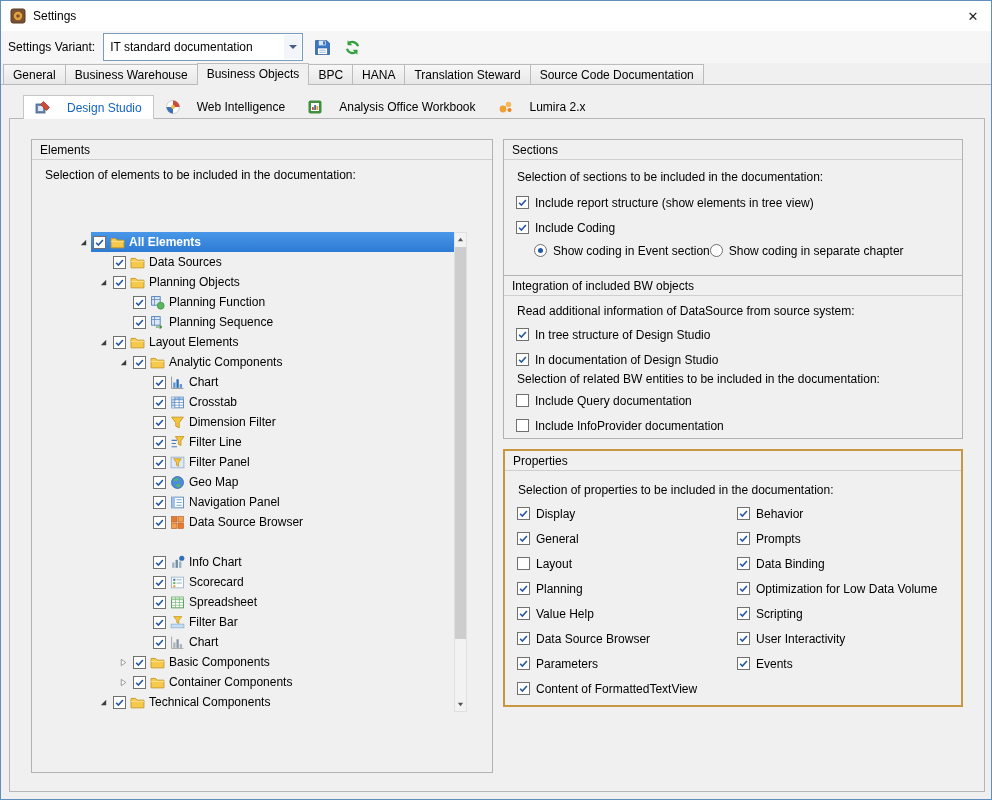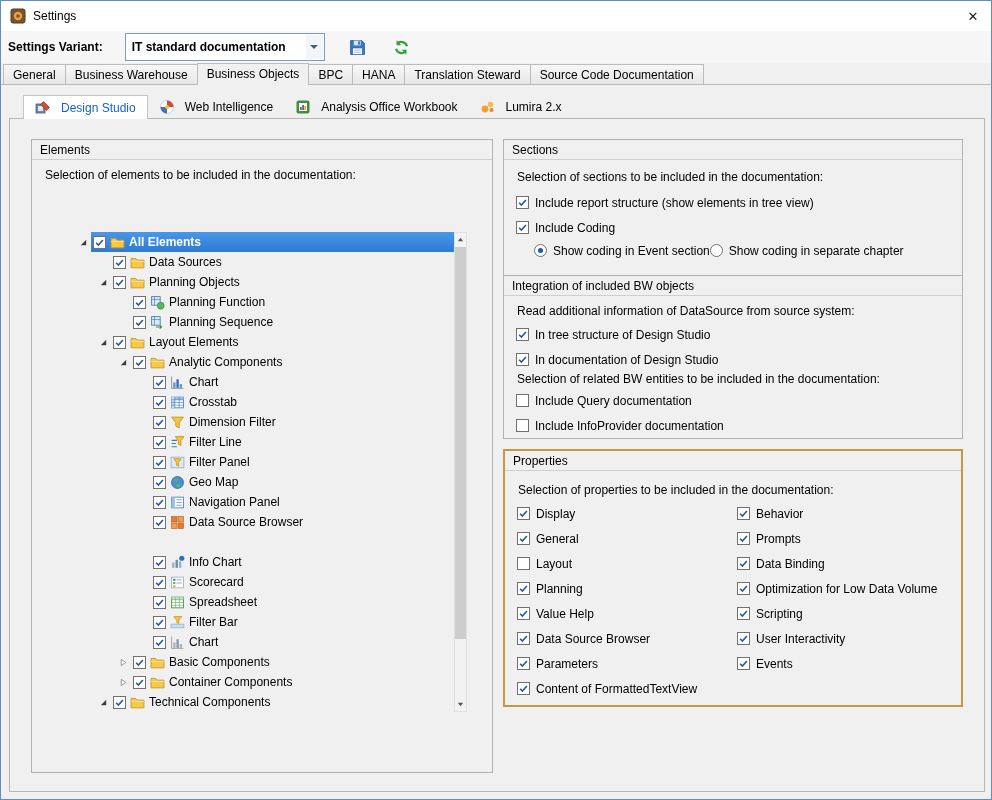--- a/index.html
+++ b/index.html
@@ -11,21 +11,21 @@
   
   .titlebar { height:30px; background:#fff; display:flex; align-items:center;
     padding-left:9px; gap:7px; }
   .app-icon svg { width:16px; height:16px; display:block; }
   .win-title { font-size:12px; }
   .close-btn { margin-left:auto; width:36px; height:30px; display:flex;
     align-items:center; justify-content:center; font-size:13px; color:#222; cursor:default; }
 
   
   .variant-row { height:32px; display:flex; align-items:center; padding-left:7px;
-    gap:22px; background:#f6f6f6;font-weight:bold; }
+    gap:8px; background:#f6f6f6; }
   .combo { width:200px; height:28px; background:#fff; border:1px solid #7a9cbd;
     display:flex; align-items:center; position:relative; padding-left:6px; }
   .combo-text { white-space:nowrap; overflow:hidden; }
   .combo-btn { position:absolute; right:1px; top:1px; bottom:1px; width:17px;
     display:flex; align-items:center; justify-content:center; background:#f2f6fa; }
   .caret { width:0; height:0; border-left:4px solid transparent;
     border-right:4px solid transparent; border-top:4px solid #44607e; }
   .tool-btn { width:22px; height:22px; display:inline-flex; align-items:center;
     justify-content:center; }
   .tool-btn svg { width:17px; height:17px; }
@@ -37,21 +37,21 @@
     background:linear-gradient(#f7f7f7,#e7e7e7); margin-right:-1px; white-space:nowrap; }
   .mtab.active { height:22px; background:#f0f0f0; position:relative; z-index:2;
     margin-bottom:-1px; padding-bottom:5px; }
 
   
   .content { position:relative; height:714px; background:#f0f0f0; }
   .pane { position:absolute; left:8px; top:33px; width:976px; height:674px;
     border:1px solid #b6b6b6; background:#f0f0f0; }
   .subtabs { position:absolute; left:22px; top:10px; height:24px; display:flex;
     z-index:3; }
-  .stab { display:flex; align-items:center; gap:10px; padding:0 11px; height:24px; }
+  .stab { display:flex; align-items:center; gap:16px; padding:0 11px; height:24px; }
   .stab-icon svg { width:16px; height:16px; display:block; }
   .stab.active { background:#fff; border:1px solid #c6c6c6; border-bottom:none;
     color:var(--active-subtab-text,#1464c0); }
 
   
   .panel { position:absolute; border:1px solid #b2b2b2; background:#f0f0f0; z-index:2; }
   .panel-header { height:20px; line-height:20px; padding-left:8px;
     border-bottom:1px solid #cfcfcf; }
   .panel-desc { position:absolute; left:13px; white-space:nowrap; }
   .elements-panel { left:30px; top:54px; width:462px; height:634px; }

